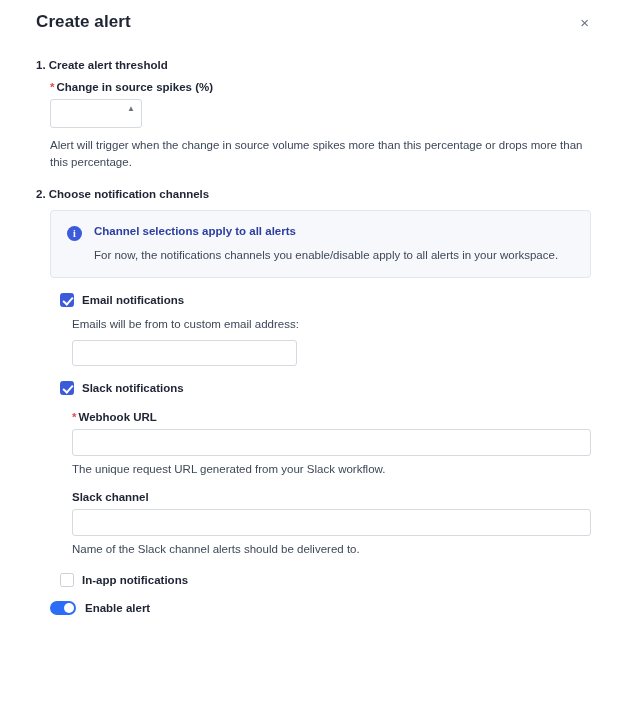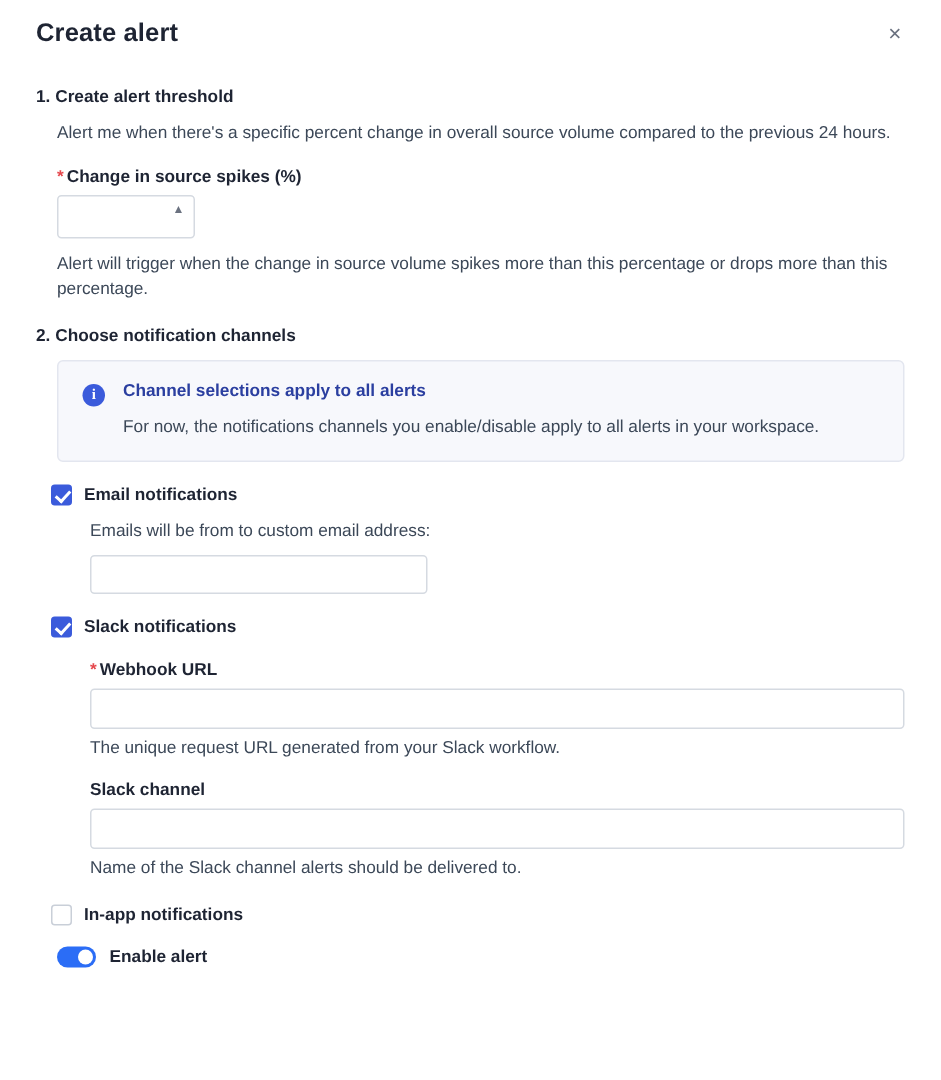--- a/index.html
+++ b/index.html
@@ -8,21 +8,21 @@
     width: 627px; height: 720px;
     background: #ffffff;
     font-family: "Liberation Sans", sans-serif;
     color: #1f2d3d;
     overflow: hidden;
   }
   .modal {
     position: relative;
     width: 627px;
     height: 597px;
-    padding: 0 24px;
+    padding: 0 36px;
     background: #fff;
   }
   .header {
     display: flex;
     align-items: flex-start;
     justify-content: space-between;
     padding: 12px 0 10px 0;
   }
   .title {
     font-size: 17px;
@@ -137,21 +137,21 @@
     margin-bottom: 12px;
   }
   .info-text {
     font-size: 11.5px;
     color: #3c4858;
   }
   .check-row {
     display: flex;
     align-items: center;
     gap: 8px;
-    margin: 15px 0 0 10px;
+    margin: 15px 0 0 24px;
   }
   .checkbox {
     width: 14px; height: 14px;
     border-radius: 2.5px;
     background: #3b5bdb;
     border: 1px solid #3b5bdb;
     position: relative;
     flex: 0 0 auto;
     cursor: pointer;
   }
@@ -272,21 +272,20 @@
 <div class="modal">
 
   <div class="header">
     <div class="title">Create alert</div>
     <button class="close-btn">×</button>
   </div>
 
   <div class="section-num">1. Create alert threshold</div>
 
 
-  <div class="desc">Alert me when there's a specific percent change in overall source volume compared to the previous 24 hours.</div>
 
   <div class="field-label">
     <span class="req-star">*</span><span>Change in source spikes (%)</span>
   </div>
 
   <div class="num-input-wrap">
     <input class="num-input" type="text" value="" style="">
     <span class="spinner">▲</span>
   </div>
 

